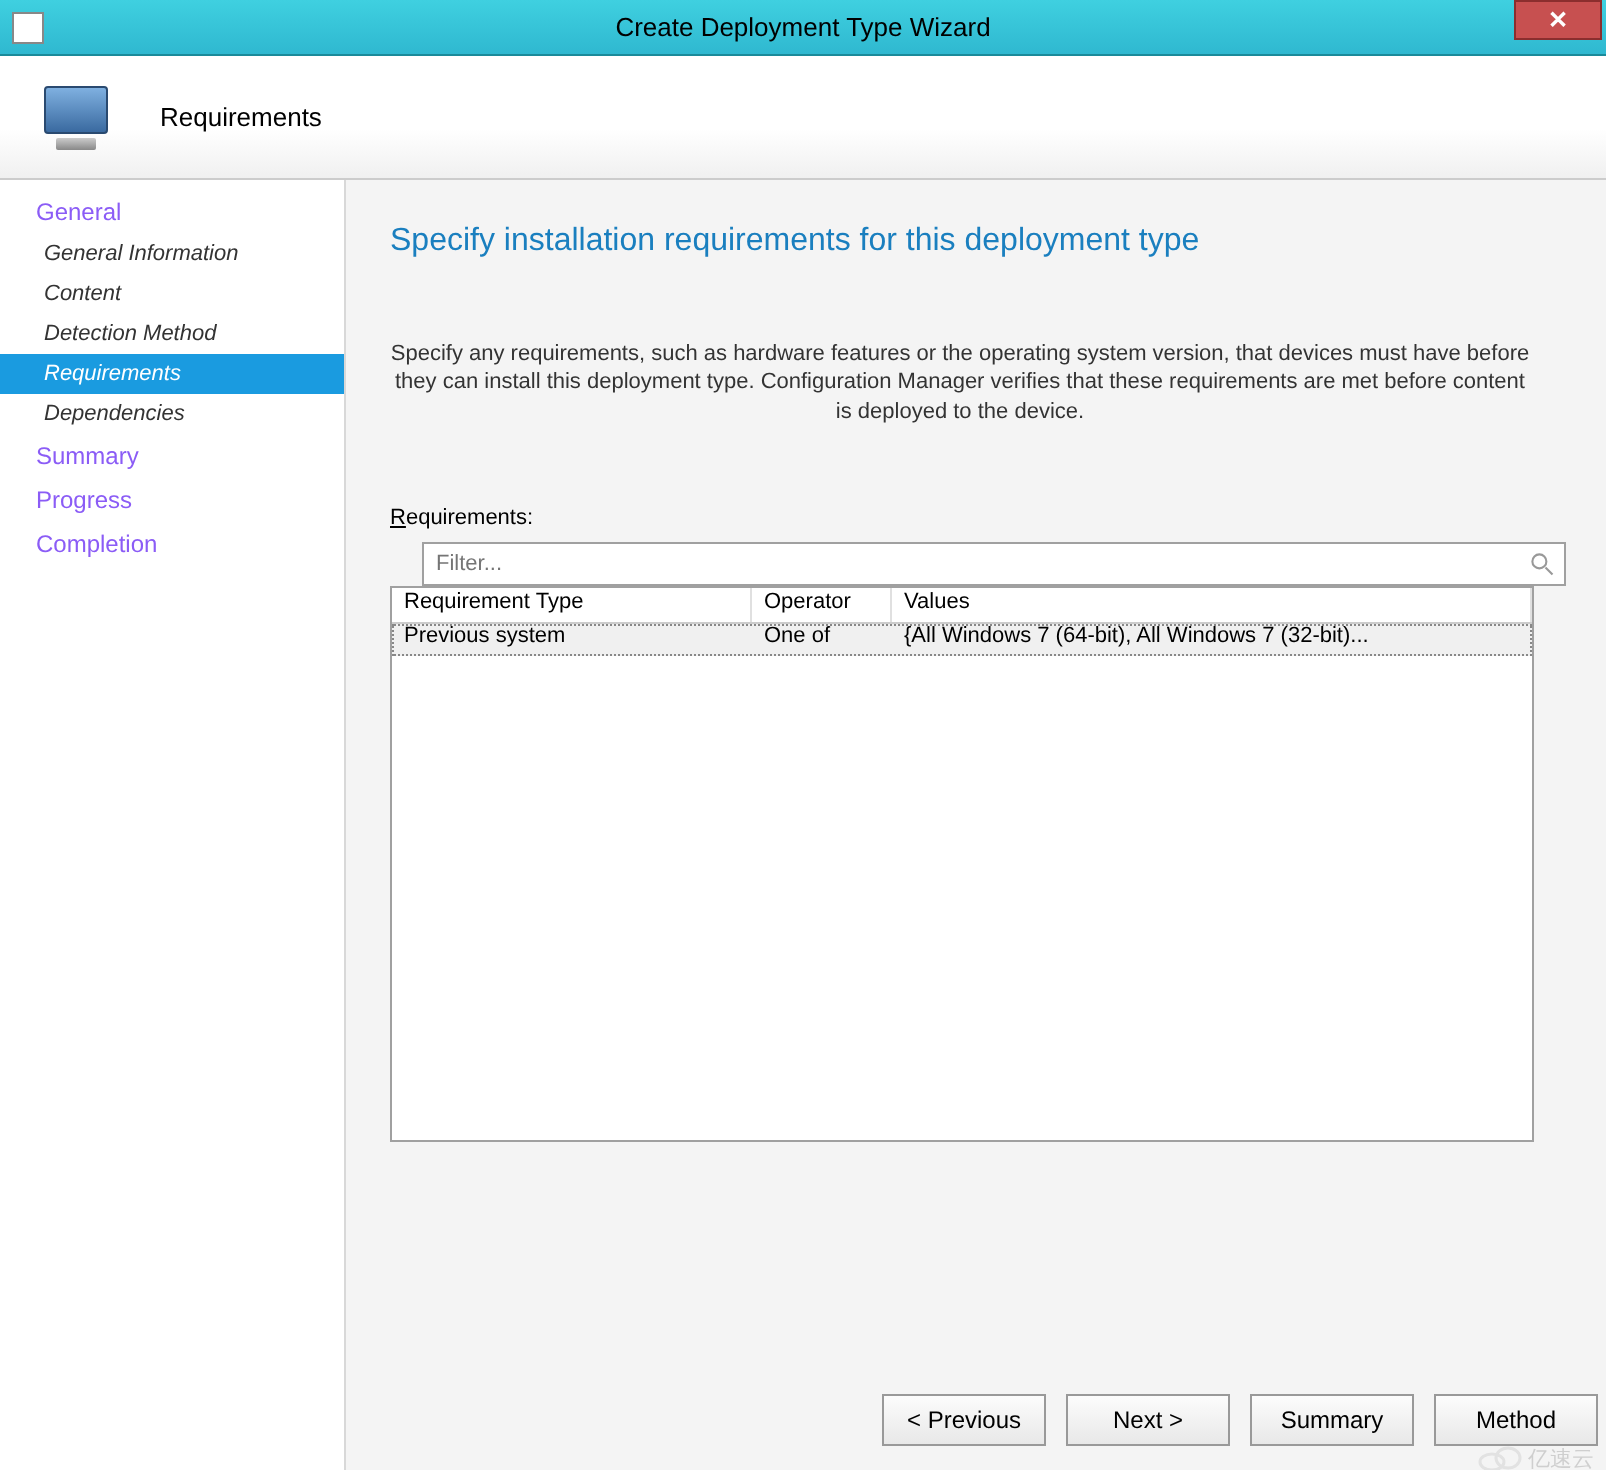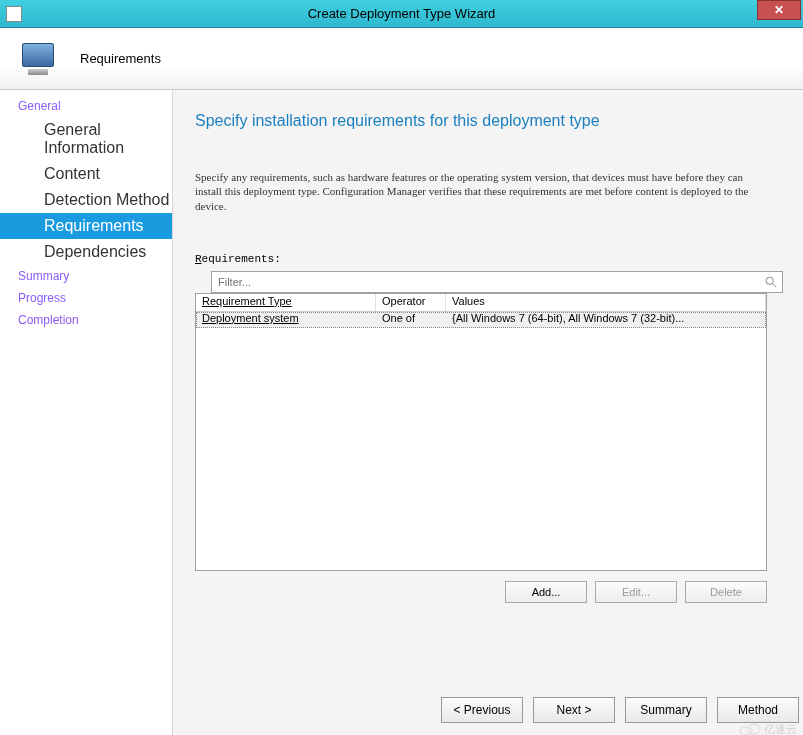--- a/index.html
+++ b/index.html
@@ -96,47 +96,49 @@
     padding: 22px 20px 10px 22px;
     position: relative;
   }
   .nav-root {
     padding: 4px 0 4px 18px;
     cursor: default;
     color: #8b5cf6;
     font-size: 12px;
   }
   .nav-item {
-    padding: 4px 0 4px 44px;
+    padding: 4px 0 4px 22px;
     cursor: default;
     color: #333;
-    font-size: 16px;
+    font-size: 11px;
+    font-style: italic;
   }
   .nav-item.active {
     background: #1a9be0;
     color: #fff;
   }
   .page-heading {
     color: #1a7fbf;
     font-size: 16px;
     font-family: "Segoe UI Light","Segoe UI",sans-serif;
     margin-bottom: 40px;
   }
   .description {
     color: #333;
     font-size: 11px;
     line-height: 1.3;
     margin-bottom: 40px;
     max-width: 570px;
-    font-family: Liberation Serif, serif;
+    font-family: Liberation Sans, sans-serif;
+    text-align: center;
   }
   .req-label {
     font-size: 11px;
     margin-bottom: 6px;
-    font-family: Liberation Mono, monospace;
+    font-family: Liberation Sans, sans-serif;
   }
   .req-label .underline { text-decoration: underline; }
   .filter-box {
     width: 572px;
     height: 22px;
     border: 1px solid #a0a0a0;
     background: #fff;
     display: flex;
     align-items: center;
     padding: 0 4px;
@@ -186,21 +188,21 @@
     background: #f0f0f0;
     outline: 1px dotted #888;
     outline-offset: -1px;
   }
   .grid-row .cell {
     padding: 0 6px;
     white-space: nowrap;
     overflow: hidden;
     font-size: 11px;
   }
-  .col-type { width: 180px; text-decoration: underline; }
+  .col-type { width: 180px; }
   .col-op { width: 70px; }
   .col-val { flex: 1; }
   .button-row {
     width: 572px;
     display: flex;
     justify-content: flex-end;
     margin-top: 10px;
     gap: 8px;
   }
   .btn {
@@ -294,31 +296,26 @@
         </svg>
     </div>
 
     <div class="grid">
       <div class="grid-header">
         <div class="col col-type">Requirement Type</div>
         <div class="col col-op">Operator</div>
         <div class="col col-val">Values</div>
       </div>
       <div class="grid-row selected">
-        <div class="cell col-type">Deployment system</div>
+        <div class="cell col-type">Previous system</div>
         <div class="cell col-op">One of</div>
         <div class="cell col-val">{All Windows 7 (64-bit), All Windows 7 (32-bit)...</div>
       </div>
     </div>
 
-    <div class="button-row">
-      <div class="btn">Add...</div>
-      <div class="btn disabled">Edit...</div>
-      <div class="btn disabled">Delete</div>
-    </div>
 
     <div class="footer">
       <div class="fbtn">&lt; Previous</div>
       <div class="fbtn">Next &gt;</div>
       <div class="fbtn">Summary</div>
       <div class="fbtn">Method</div>
     </div>
   </div>
 </div>
 

